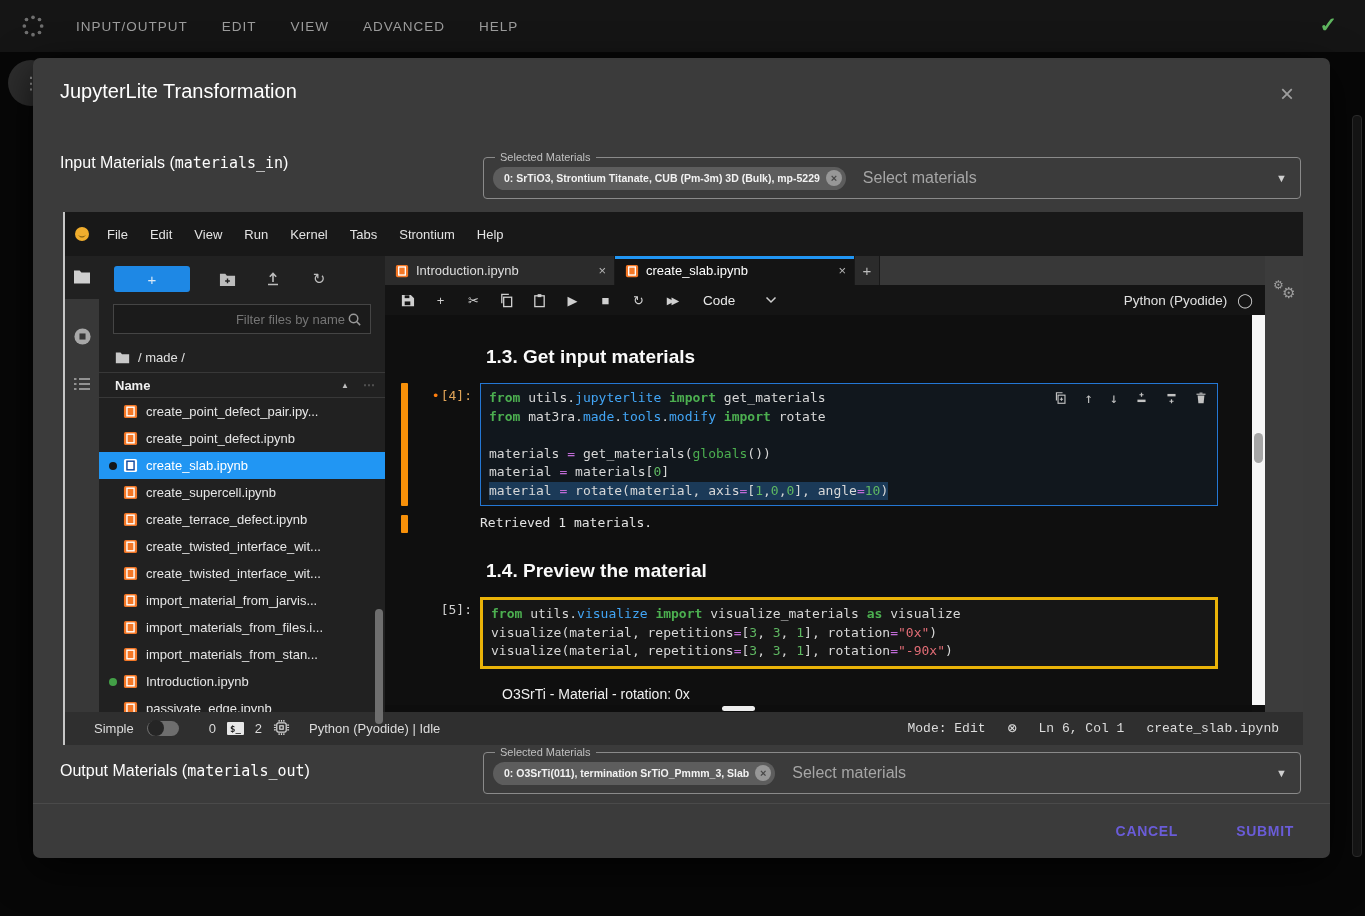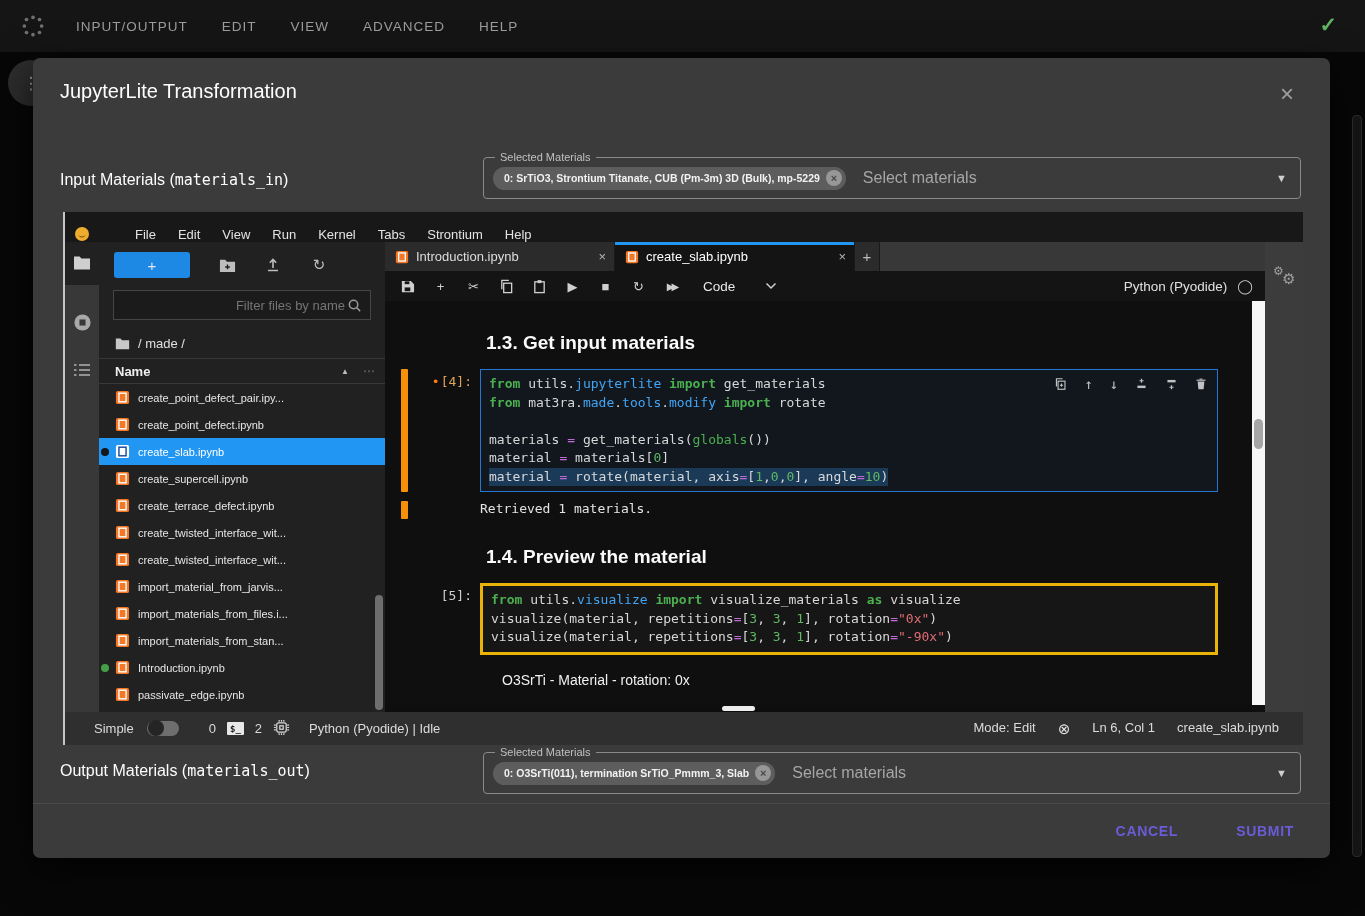--- a/index.html
+++ b/index.html
@@ -16,56 +16,56 @@
     display:flex;align-items:center;justify-content:center;color:#9a9a9a;font-size:17px;}
   
   .pg-sb{position:absolute;right:3px;top:115px;width:8px;height:740px;border-radius:4px;background:#161616;border:1px solid #2c2c2c;z-index:3;}
   
   .modal{position:absolute;left:33px;top:58px;width:1297px;height:800px;background:#3b3b3b;border-radius:7px;z-index:5;
     box-shadow:0 12px 40px rgba(0,0,0,.7);}
   .m-title{position:absolute;left:27px;top:22px;font-size:20px;font-weight:500;color:#fff;}
   .m-close{position:absolute;right:36px;top:24px;color:#9e9e9e;font-size:24px;line-height:24px;cursor:pointer;}
   .sec-label{position:absolute;left:27px;font-size:16px;color:#fdfdfd;white-space:nowrap;}
   .sec-label .mono{font-size:15px;}
-  .lbl-in{top:113px;} .lbl-out{top:704px;}
+  .lbl-in{top:96px;} .lbl-out{top:704px;}
   .field{position:absolute;left:450px;width:818px;height:42px;border:1px solid #8a8a8a;border-radius:4px;
     display:flex;align-items:center;padding:0 34px 0 9px;box-sizing:border-box;cursor:pointer;}
   .fld-in{top:99px;} .fld-out{top:694px;}
   .field .legend{position:absolute;top:-7px;left:11px;background:#3b3b3b;padding:0 5px;font-size:11px;color:#c0c0c0;}
   .chip{height:23px;border-radius:12px;background:#5d5d5d;color:#f2f2f2;font-size:10.5px;font-weight:600;
     display:inline-flex;align-items:center;gap:6px;padding:0 4px 0 11px;white-space:nowrap;}
   .chip .x{width:16px;height:16px;border-radius:50%;background:#979797;color:#474747;font-size:11px;line-height:16px;
     display:flex;align-items:center;justify-content:center;cursor:pointer;}
   .placeholder{color:#a6a6a6;font-size:16px;margin-left:17px;}
   .field .caret{position:absolute;right:13px;top:14px;color:#cfcfcf;font-size:11px;}
   
   .embed{position:absolute;left:30px;top:154px;width:1240px;height:533px;display:flex;flex-direction:column;
     border-left:2px solid #c6c6c6;box-sizing:border-box;font-size:13px;background:#111;}
-  .jl-menubar{height:30px;background:#181818;display:flex;align-items:flex-end;color:#e3e3e3;flex:0 0 auto;gap:28px;}
+  .jl-menubar{height:44px;background:#181818;display:flex;align-items:center;color:#e3e3e3;flex:0 0 auto;}
   .jl-menubar .jlogo{margin:0 6px 0 9px;width:16px;height:16px;}
   .jl-menubar .item{padding:0 11px;font-size:13px;cursor:pointer;}
   .jl-body{flex:1;display:flex;min-height:0;}
   
   .strip{width:34px;background:#383838;display:flex;flex-direction:column;align-items:center;flex:0 0 auto;}
   .strip .seg-active{background:#212121;width:100%;display:flex;justify-content:center;padding:13px 0 15px;}
   .strip .sic{margin-top:28px;cursor:pointer;}
   
   .fb{width:286px;background:#212121;display:flex;flex-direction:column;position:relative;flex:0 0 auto;}
   .fb-toolbar{height:46px;display:flex;align-items:center;padding:0 12px 0 15px;gap:0;}
   .fb-new{width:76px;height:26px;background:#1e88e5;border:none;border-radius:3px;color:#dce9f5;font-size:15px;cursor:pointer;}
   .fb-tbtn{width:46px;display:flex;justify-content:center;cursor:pointer;color:#bdbdbd;font-size:15px;}
   .fb-filter{margin:2px 14px 8px;height:28px;background:#1b1b1b;border:1px solid #454545;display:flex;align-items:center;padding:0 8px;}
   .fb-filter input{flex:1;background:transparent;border:none;outline:none;color:#bdbdbd;font-size:13px;font-family:"Liberation Sans",sans-serif;text-align:right;}
   .fb-crumb{height:30px;display:flex;align-items:center;gap:8px;padding-left:16px;color:#e0e0e0;font-size:13px;}
   .fb-header{height:24px;display:flex;align-items:center;padding:0 10px 0 16px;color:#f0f0f0;font-weight:700;font-size:13px;
     border-bottom:1px solid #383838;border-top:1px solid #383838;}
   .fb-header .sort{margin-left:auto;font-size:8px;color:#bdbdbd;}
   .fb-header .more{margin-left:14px;color:#585858;font-size:12px;}
   .fb-list{flex:1;overflow:hidden;}
-  .file-row{height:27px;display:flex;align-items:center;color:#e6e6e6;font-size:11px;cursor:pointer;white-space:nowrap;}
+  .file-row{height:27px;display:flex;align-items:center;padding-left:8px;color:#e6e6e6;font-size:13px;cursor:pointer;white-space:nowrap;}
   .file-row.selected{background:#2196f3;color:#fff;}
   .run-dot{width:8px;height:8px;border-radius:50%;margin:0 6px 0 2px;background:transparent;flex:0 0 auto;}
   .run-dot.dot-green{background:#43a047;}
   .run-dot.dot-dark{background:#14171a;}
   .nbi{flex:0 0 auto;margin-right:8px;}
   .file-row.selected .nbi .bg{fill:#ffffff;}
   .file-row.selected .nbi .pg{stroke:#0d47a1;}
   .fb-sb{position:absolute;right:2px;top:353px;width:8px;height:115px;background:#6e6e6e;border-radius:4px;cursor:pointer;}
   
   .jl-main{flex:1;display:flex;flex-direction:column;min-width:0;background:#0f0f0f;}
@@ -126,21 +126,21 @@
   .rstrip .g2{position:absolute;left:9px;top:6px;font-size:15px;}
   
   .statusbar{height:33px;background:#2f2f2f;display:flex;align-items:center;padding:0 24px 0 29px;color:#dcdcdc;
     font-size:13px;flex:0 0 auto;}
   .sb-it{margin-right:0;}
   .tgl{width:32px;height:15px;border-radius:8px;background:#6e6e6e;position:relative;margin-left:13px;cursor:pointer;}
   .tgl .knob{position:absolute;left:1px;top:-1px;width:16px;height:16px;border-radius:50%;background:#252525;}
   .sb-sp28{margin-left:30px;} .sb-sp10{margin-left:11px;} .sb-sp20{margin-left:19px;} .sb-sp22{margin-left:22px;}
   .term-ic{background:#e8e8e8;color:#222;font-family:"DejaVu Sans Mono",monospace;font-size:9px;font-weight:700;
     padding:2px 3px 1px;border-radius:1px;line-height:10px;}
-  .sb-right{margin-left:auto;display:flex;}
+  .sb-right{margin-left:auto;display:flex;align-items:center;font-family:Liberation Mono, monospace;}
   .bell{font-size:15px;color:#e0e0e0;}
   
   .m-divider{position:absolute;left:0;right:0;top:745px;height:1px;background:#4a4a4a;}
   .m-footer{position:absolute;left:0;right:0;top:746px;bottom:0;display:flex;align-items:center;justify-content:flex-end;
     gap:46px;padding-right:30px;}
   .fbtn{background:transparent;border:none;color:#6a5cd8;font-size:14px;font-weight:600;letter-spacing:.7px;cursor:pointer;
     font-family:"Liberation Sans",sans-serif;}
 </style>
 </head>
 <body>

